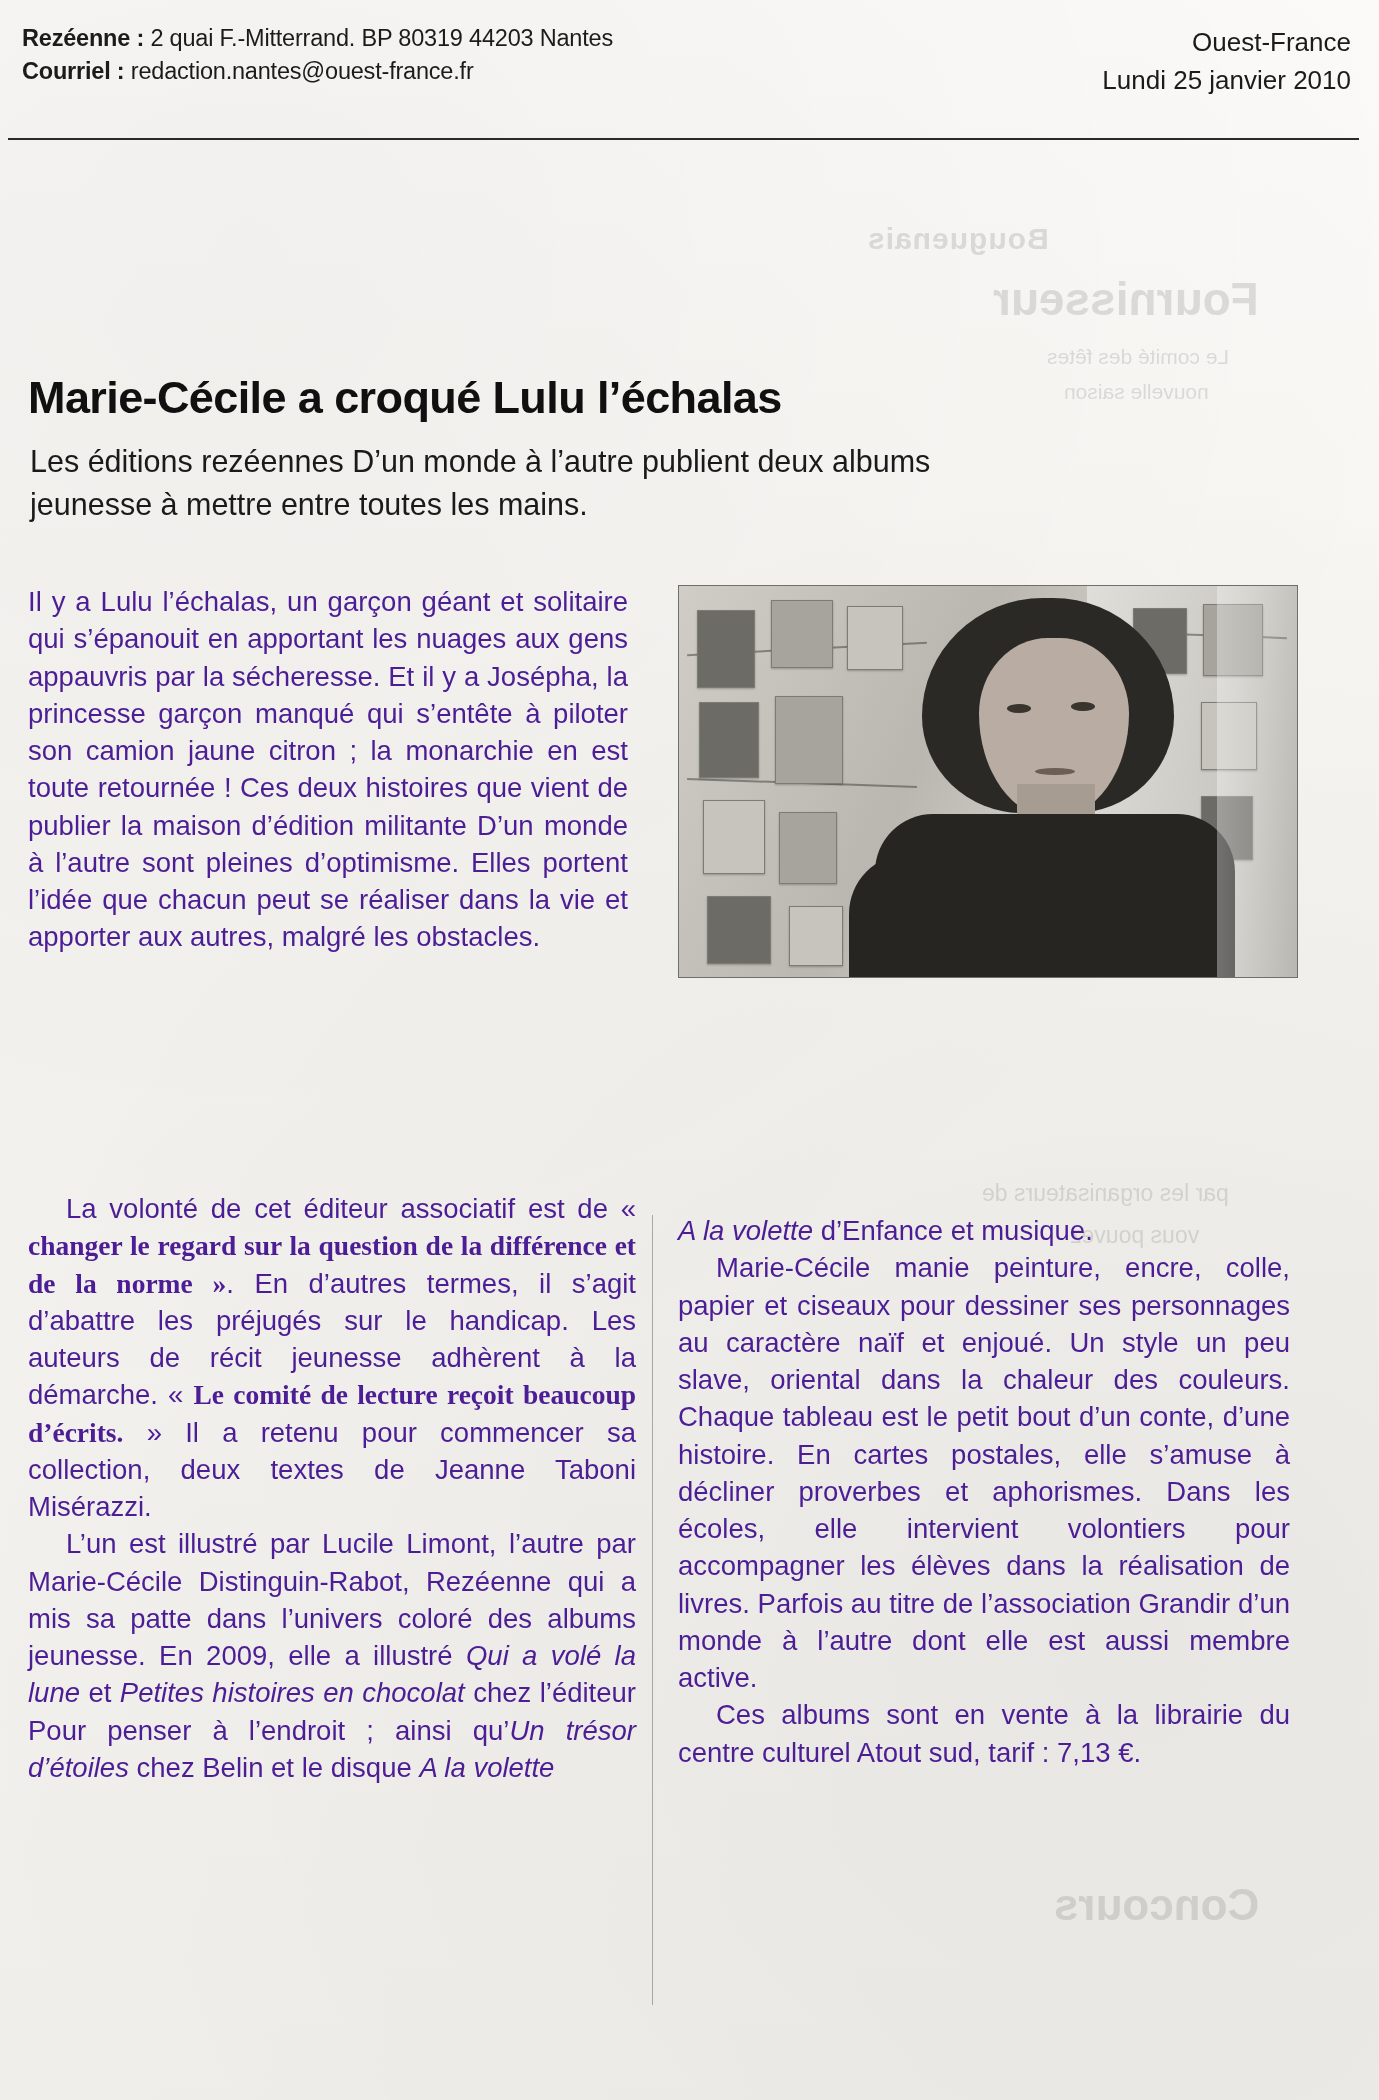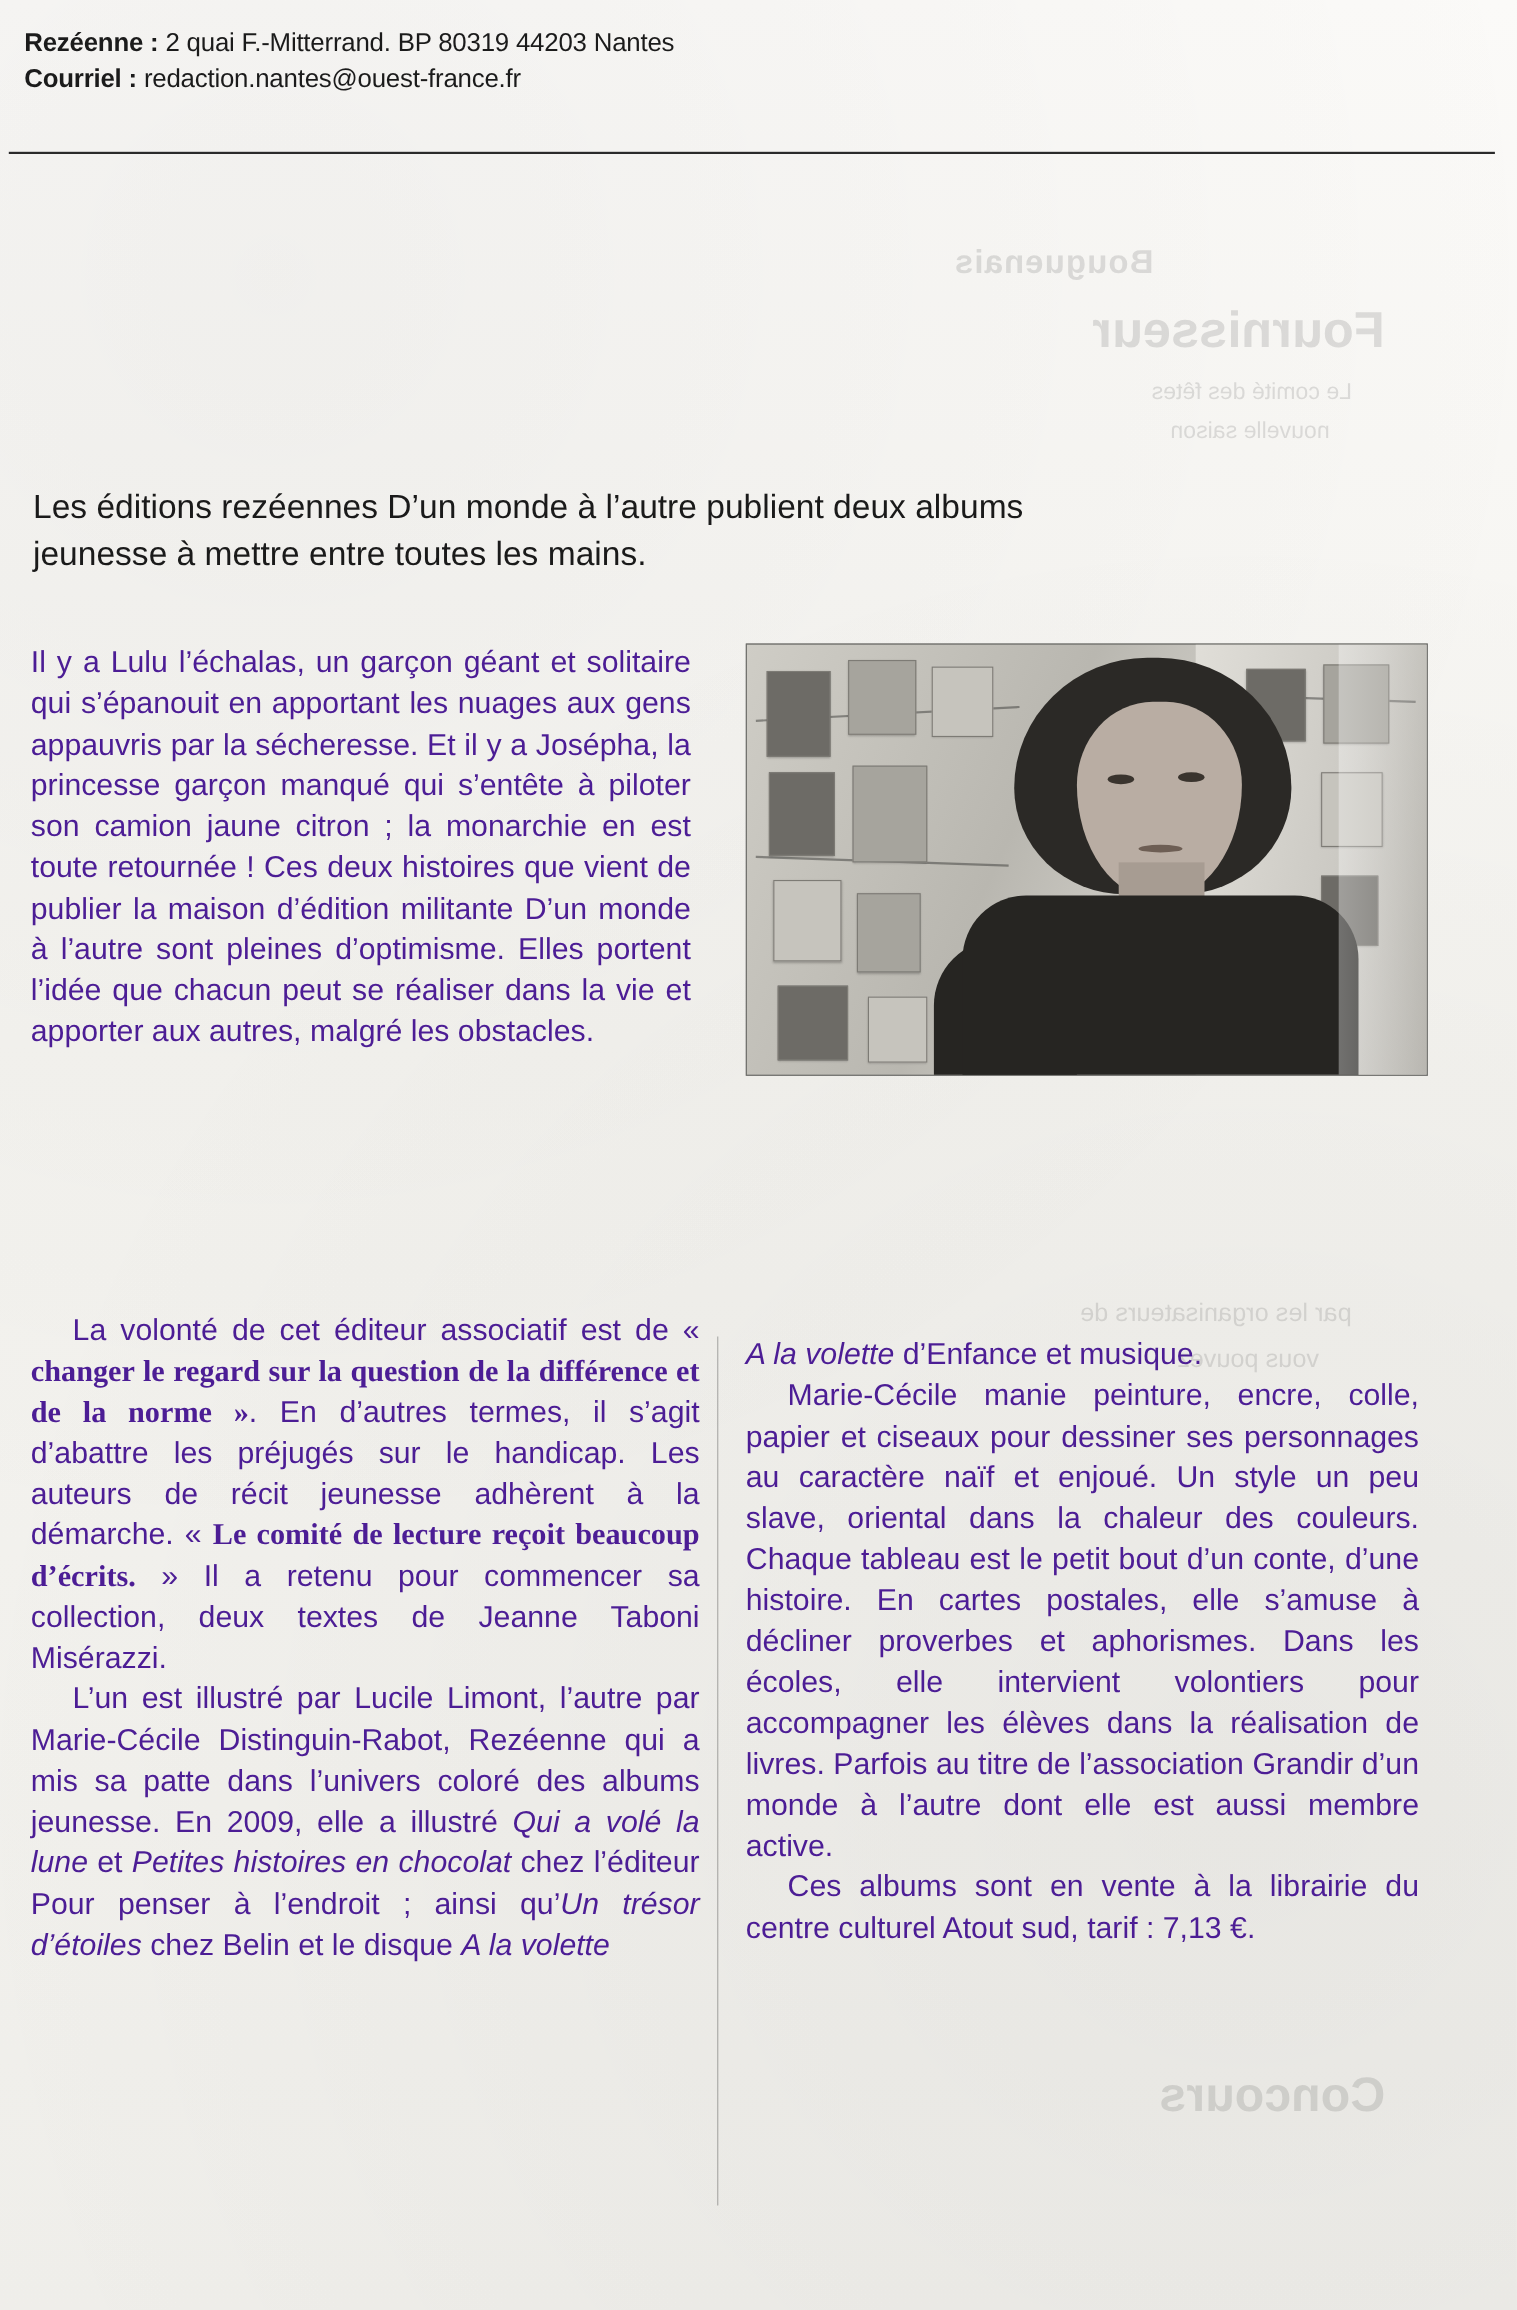--- a/index.html
+++ b/index.html
@@ -268,23 +268,28 @@
   <div class="ghost g4">nouvelle saison</div>
   <div class="ghost g5">par les organisateurs de</div>
   <div class="ghost g6">vous pouvez</div>
   <div class="ghost g7">Concours</div>
 
   <div class="masthead">
     <div class="mast-left">
       <div class="line"><b>Rezéenne :</b><span> 2 quai F.-Mitterrand. BP 80319 44203 Nantes</span></div>
       <div class="line"><b>Courriel :</b><span> redaction.nantes@ouest-france.fr</span></div>
     </div>
+    <div class="mast-right">
+      <div>Ouest-France</div>
+      <div>Lundi 25 janvier 2010</div>
+    </div>
   </div>
   <div class="rule"></div>
 
+  <div class="headline">Marie-Cécile a croqué Lulu l’échalas</div>
   <div class="standfirst">Les éditions rezéennes D’un monde à l’autre publient deux albums jeunesse à mettre entre toutes les mains.</div>
 
   <div class="photo-wrap">
     <div class="photo">
       <div class="wall"></div>
       <div class="wall-right"></div>
 
       <div class="string" style="left:8px; top:62px; width:240px; transform:rotate(-3deg);"></div>
       <div class="string" style="left:8px; top:196px; width:230px; transform:rotate(2deg);"></div>
       <div class="string" style="right:10px; top:48px; width:180px; transform:rotate(2deg);"></div>

